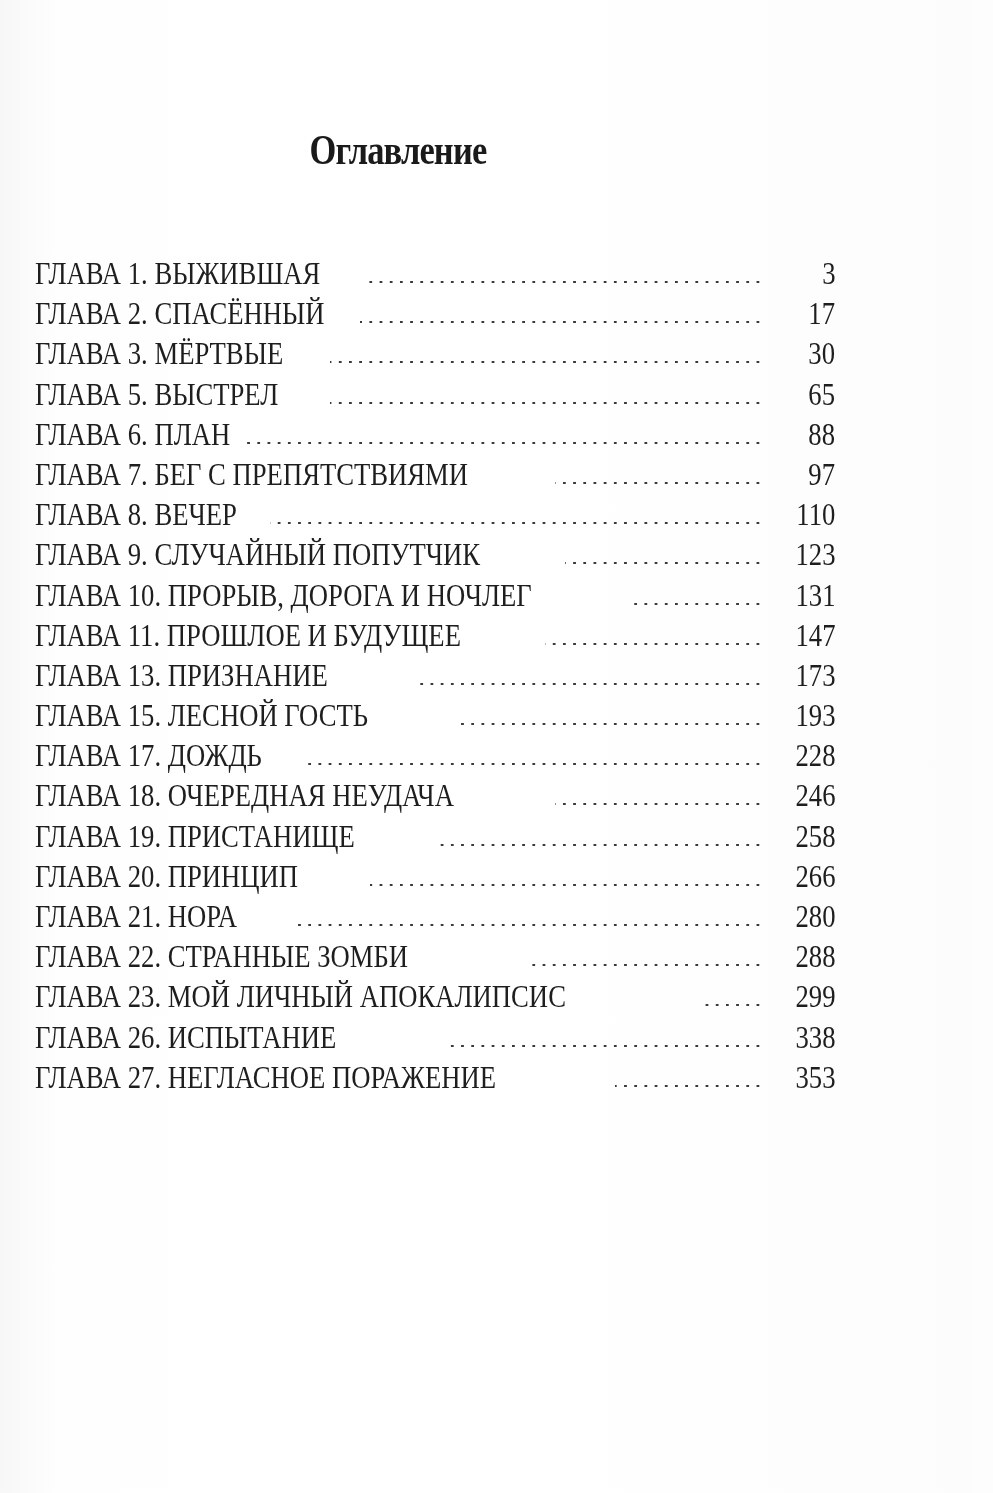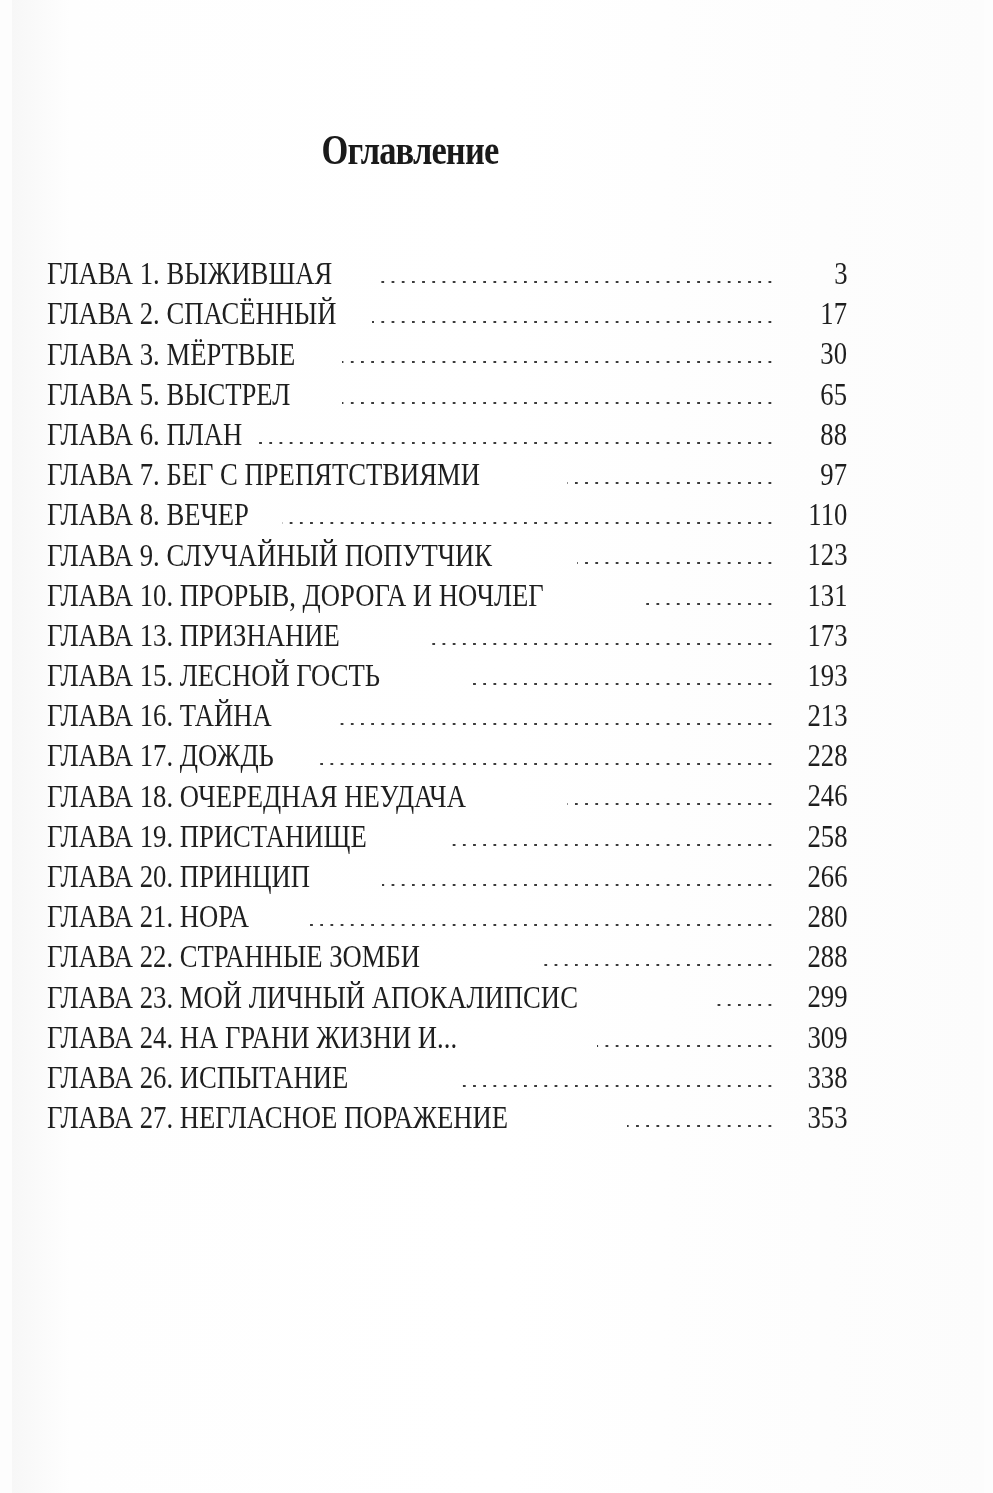--- a/index.html
+++ b/index.html
@@ -10,21 +10,21 @@
       width: 993px;
       height: 1493px;
       background: #fdfdfd;
       position: relative;
       overflow: hidden;
       font-family: "Liberation Serif", "DejaVu Serif", serif;
       color: #1e1e1e;
     }
     .page {
       position: absolute;
-      left: 12px; top: 0;
+      left: 0; top: 0;
       width: 972px;
       height: 1493px;
       background: linear-gradient(90deg, #f7f7f7 0%, #fefefe 6%, #ffffff 50%, #fcfcfc 100%);
     }
     .title {
       position: absolute;
       top: 122px;
       left: 0;
       width: 796px;
       text-align: center;
@@ -39,21 +39,21 @@
     .toc {
       position: absolute;
       top: 254px;
       left: 35px;
       width: 800px;
     }
     .row {
       position: relative;
       height: 40.2px;
       display: flex;
-      align-items: flex-end;
+      align-items: flex-start;
     }
     .label-wrap {
       white-space: nowrap;
       font-size: 31px;
       line-height: 40px;
       display: inline-block;
       transform: scaleX(0.86);
       transform-origin: 0 50%;
     }
     .leader {
@@ -125,33 +125,33 @@
     <span class="label-wrap">ГЛАВА 9. СЛУЧАЙНЫЙ ПОПУТЧИК</span>
     <span class="leader" style="left: 530px;"></span>
     <span class="page-num">123</span>
   </div>
       <div class="row">
     <span class="label-wrap">ГЛАВА 10. ПРОРЫВ, ДОРОГА И НОЧЛЕГ</span>
     <span class="leader" style="left: 595px;"></span>
     <span class="page-num">131</span>
   </div>
       <div class="row">
+    <span class="label-wrap">ГЛАВА 11. ПРОШЛОЕ И БУДУЩЕЕ</span>
+    <span class="leader" style="left: 510px;"></span>
+    <span class="page-num">147</span>
+  </div>
+      <div class="row">
     <span class="label-wrap">ГЛАВА 13. ПРИЗНАНИЕ</span>
     <span class="leader" style="left: 380px;"></span>
     <span class="page-num">173</span>
   </div>
       <div class="row">
     <span class="label-wrap">ГЛАВА 15. ЛЕСНОЙ ГОСТЬ</span>
     <span class="leader" style="left: 425px;"></span>
     <span class="page-num">193</span>
-  </div>
-      <div class="row">
-    <span class="label-wrap">ГЛАВА 16. ТАЙНА</span>
-    <span class="leader" style="left: 290px;"></span>
-    <span class="page-num">213</span>
   </div>
       <div class="row">
     <span class="label-wrap">ГЛАВА 17. ДОЖДЬ</span>
     <span class="leader" style="left: 270px;"></span>
     <span class="page-num">228</span>
   </div>
       <div class="row">
     <span class="label-wrap">ГЛАВА 18. ОЧЕРЕДНАЯ НЕУДАЧА</span>
     <span class="leader" style="left: 520px;"></span>
     <span class="page-num">246</span>
@@ -175,25 +175,20 @@
     <span class="label-wrap">ГЛАВА 22. СТРАННЫЕ ЗОМБИ</span>
     <span class="leader" style="left: 495px;"></span>
     <span class="page-num">288</span>
   </div>
       <div class="row">
     <span class="label-wrap">ГЛАВА 23. МОЙ ЛИЧНЫЙ АПОКАЛИПСИС</span>
     <span class="leader" style="left: 670px;"></span>
     <span class="page-num">299</span>
   </div>
       <div class="row">
-    <span class="label-wrap">ГЛАВА 24. НА ГРАНИ ЖИЗНИ И...</span>
-    <span class="leader" style="left: 550px;"></span>
-    <span class="page-num">309</span>
-  </div>
-      <div class="row">
     <span class="label-wrap">ГЛАВА 26. ИСПЫТАНИЕ</span>
     <span class="leader" style="left: 410px;"></span>
     <span class="page-num">338</span>
   </div>
       <div class="row">
     <span class="label-wrap">ГЛАВА 27. НЕГЛАСНОЕ ПОРАЖЕНИЕ</span>
     <span class="leader" style="left: 580px;"></span>
     <span class="page-num">353</span>
   </div>
     </div>

